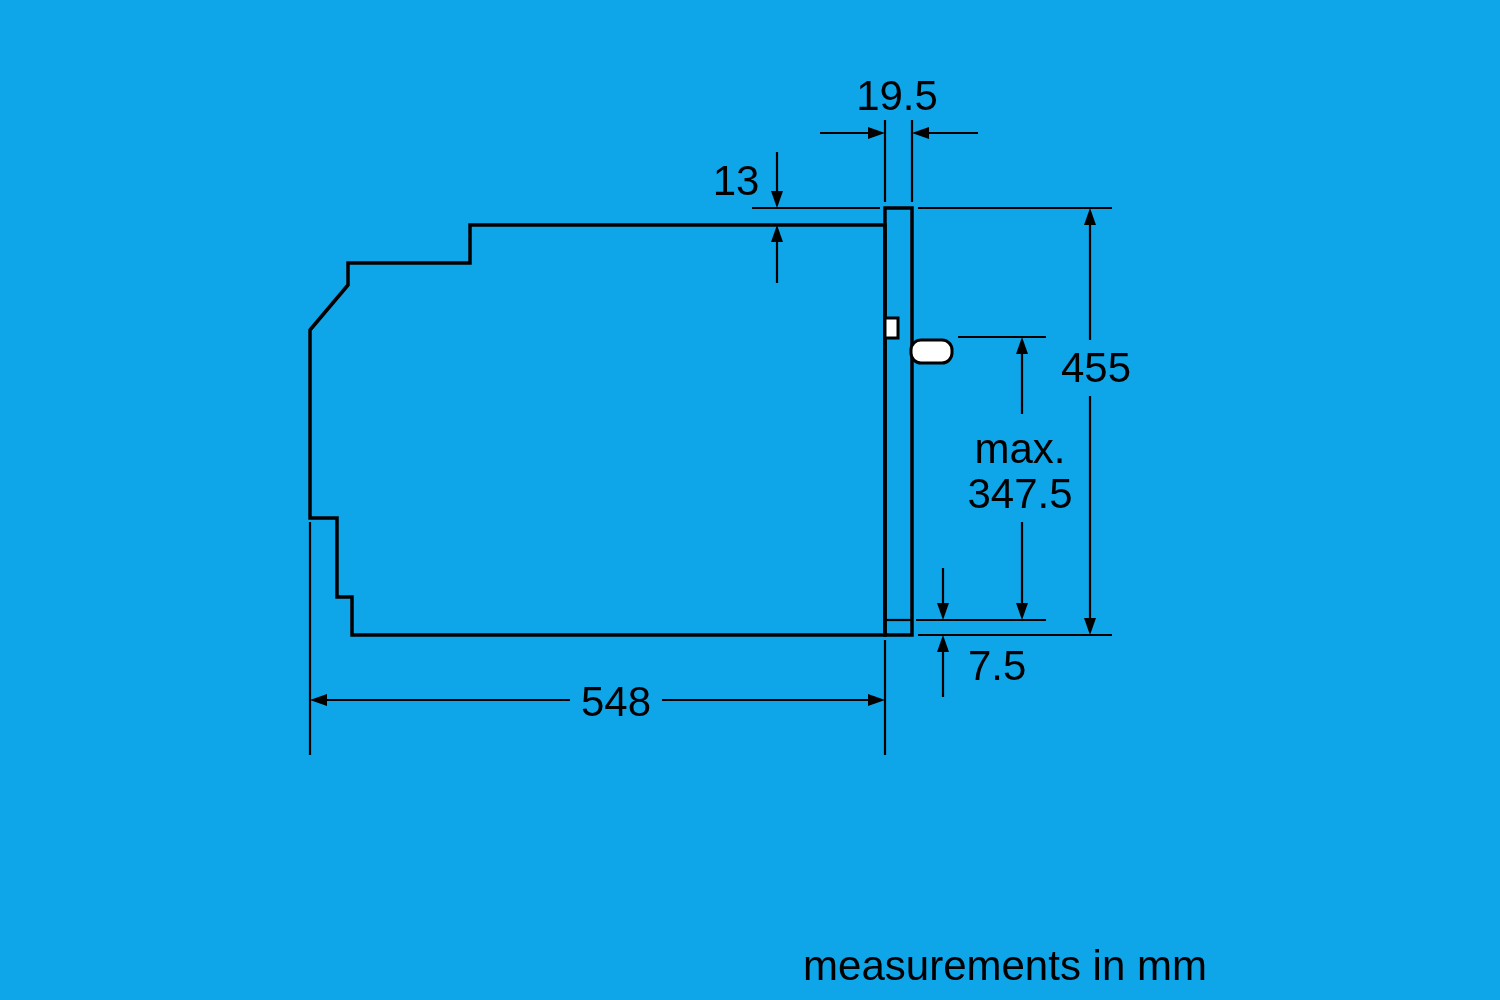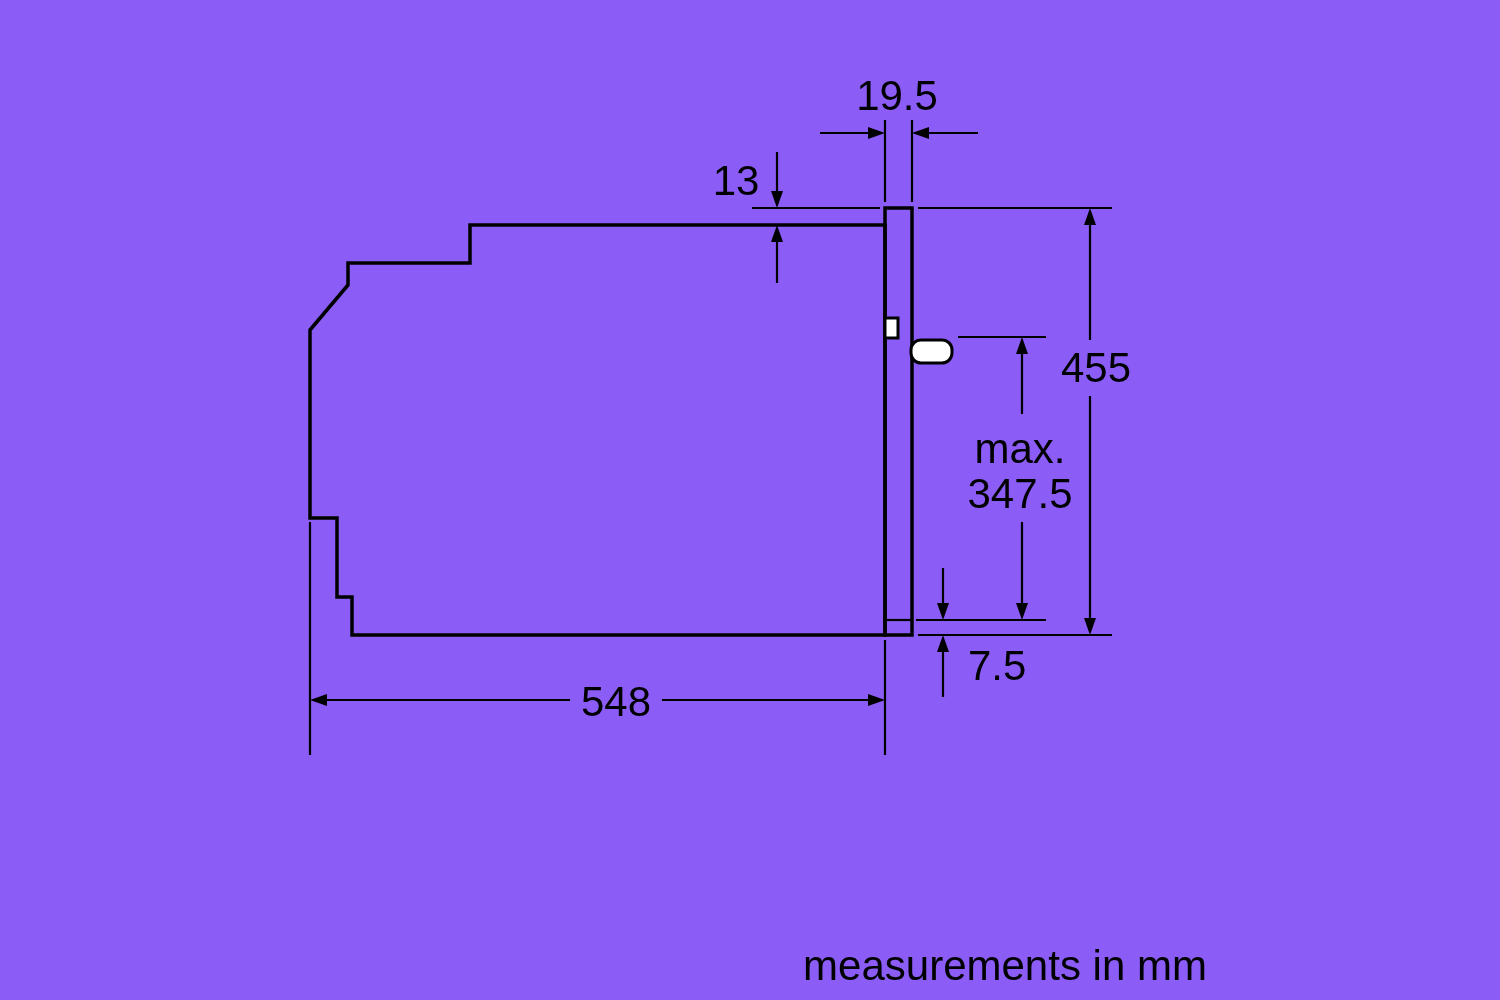--- a/index.html
+++ b/index.html
@@ -4,21 +4,21 @@
 <style>
   html, body {
     margin: 0;
     padding: 0;
     background: #ffffff;
   }
   .stage {
     position: relative;
     width: 1500px;
     height: 1000px;
-    background: #8b5cf6;
+    background: #0ea5e9;
     overflow: hidden;
   }
   svg { display: block; }
   .outline {
     fill: none;
     stroke: #000000;
     stroke-width: 3.5;
     stroke-linejoin: miter;
   }
   .outline-thin {

